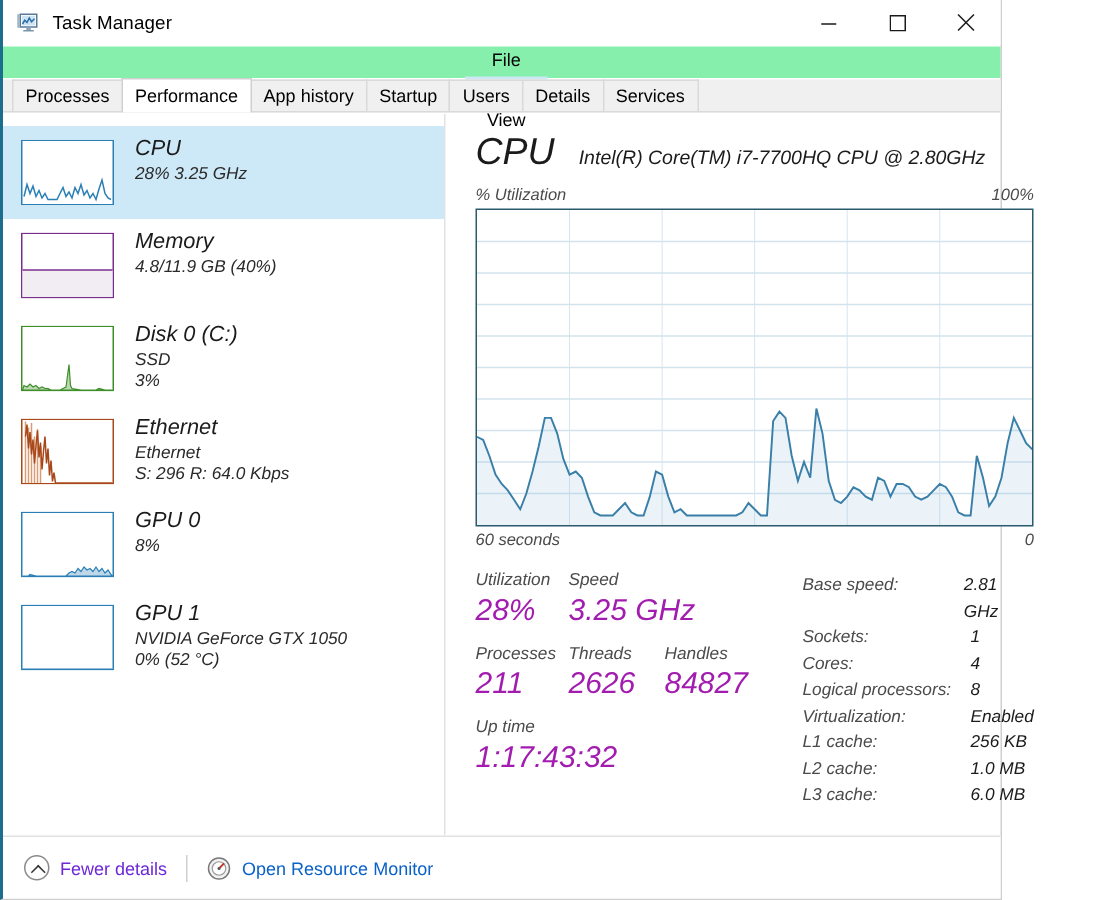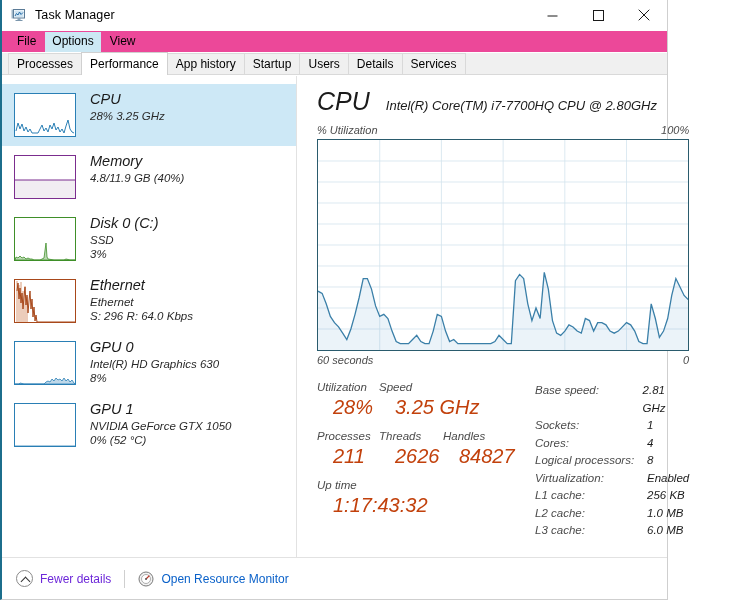--- a/index.html
+++ b/index.html
@@ -38,21 +38,22 @@
   .tb-btn {
     width: 46px; height: 30px;
     display: flex; align-items: center; justify-content: center;
     color: #1a1a1a; font-size: 12px;
   }
 
   
   .menubar {
     position: absolute; top: 31px; left: 0; right: 0; height: 21px;
     display: flex; align-items: center; padding-left: 8px;
-    background: #ec4899;
+    background: #86efac;
+    flex-direction: column;
   }
   .menu-item {
     font-size: 12px; color: #000;
     padding: 2px 7px 3px 7px; margin-right: 2px; line-height: 15px;
   }
   .menu-item.hl { background: #cce8f4; }
 
   
   .tabstrip {
     position: absolute; top: 53px; left: 0; right: 0; height: 22px;
@@ -146,23 +147,22 @@
   .stats-left { width: 218px; flex: 0 0 218px; }
   .stat-row { display: flex; margin-bottom: 9px; }
   .stat-cell { }
   .stat-cell.c1 { width: 62px; }
   .stat-cell.c2 { width: 92px; }
   .stat-cell.c3 { width: 64px; }
   .stat-label {
     font-size: 11.5px; color: #4b4b4b; line-height: 15px; white-space: nowrap;
   }
   .stat-value {
-    font-size: 20px; color: #c2410c; line-height: 25px; font-weight: 400;
+    font-size: 20px; color: #a21caf; line-height: 25px; font-weight: 400;
     white-space: nowrap;
-    margin-left: 16px;
   }
   .stats-right { flex: 1 1 auto; padding-top: 2px; }
   .spec-row {
     display: flex; font-size: 11.5px; line-height: 17.5px;
   }
   .spec-label { width: 112px; color: #4b4b4b; }
   .spec-value { color: #1b1b1b; }
 
   
   .footer {
@@ -312,21 +312,20 @@
 
       <div class="perf-item">
         <div class="thumb">
           <svg viewBox="0 0 62 44" preserveAspectRatio="none" aria-hidden="true">
             <rect x="0.5" y="0.5" width="61" height="43" fill="#ffffff" stroke="#2a7fb5" stroke-width="1"></rect>
             <path d="M1,43 L5,43 L6,42 L10,43 L30,43 L32,41 L34,40 L36,41 L38,38 L40,40 L42,37 L44,39 L46,38 L48,40 L50,37 L52,40 L54,38 L56,41 L58,39 L60,42 L61,43 Z" fill="rgba(42,127,181,0.3)" stroke="#2a7fb5" stroke-width="0.8"></path>
           </svg>
         </div>
         <div class="perf-text">
           <div class="perf-title">GPU 0</div>
-          <div class="perf-sub">Intel(R) HD Graphics 630</div>
           <div class="perf-sub">8%</div>
         </div>
       </div>
 
       <div class="perf-item">
         <div class="thumb">
           <svg viewBox="0 0 62 44" preserveAspectRatio="none" aria-hidden="true">
             <rect x="0.5" y="0.5" width="61" height="43" fill="#ffffff" stroke="#2a7fb5" stroke-width="1"></rect>
             <line x1="1" y1="43" x2="61" y2="43" stroke="#2a7fb5" stroke-width="0.8"></line>
           </svg>

